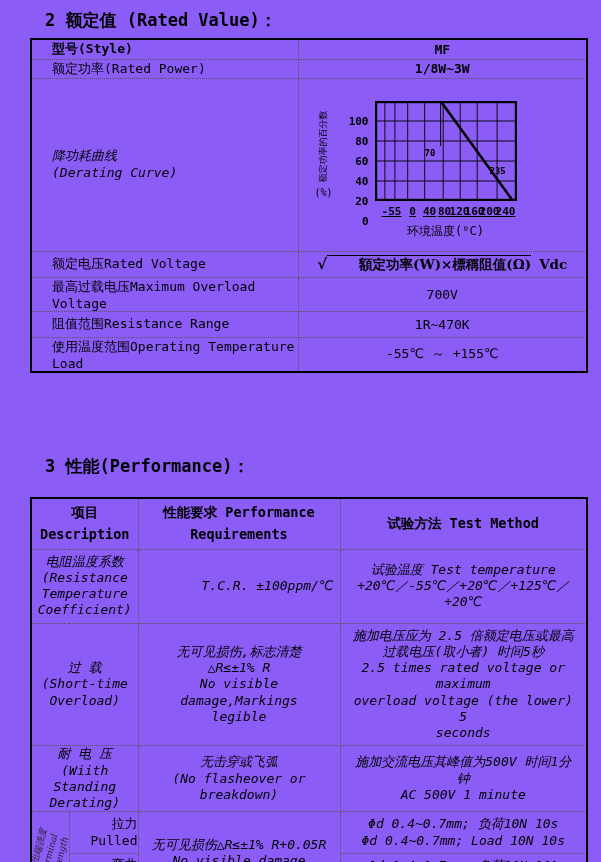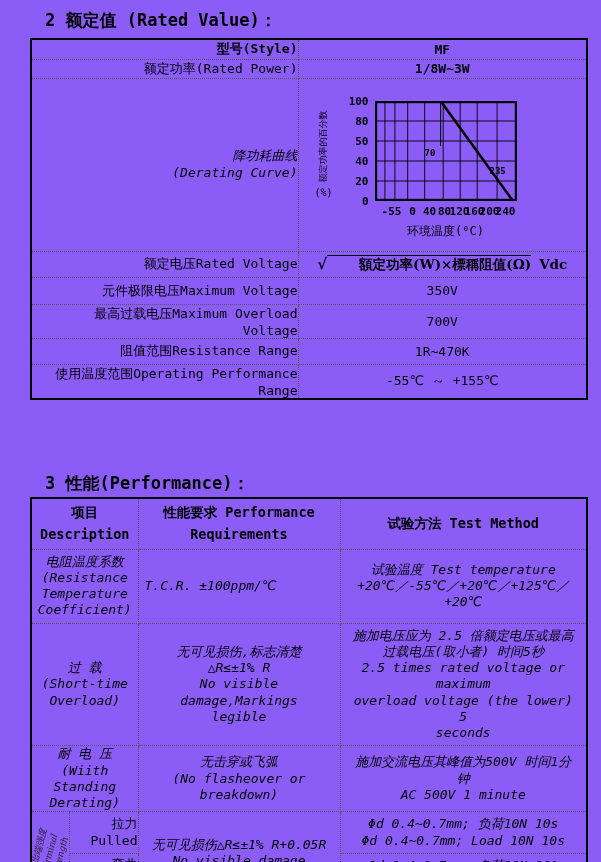--- a/index.html
+++ b/index.html
@@ -6,39 +6,39 @@
   html,body { background:#fff; }
   .page {
     position:relative; width:601px; height:862px; background:#8b5cf6; color:#000;
     font-family:"DejaVu Sans Mono","DejaVu Sans",sans-serif; overflow:hidden;
   }
   .sec-title {
     position:absolute; left:45px; font-size:17px; font-weight:bold;
     font-family:"DejaVu Sans Mono","DejaVu Sans",sans-serif; white-space:nowrap;
   }
   #title-rated { top:9px; }
-  #title-perf  { top:472px; }
+  #title-perf  { top:455px; }
 
   table { border-collapse:collapse; table-layout:fixed; }
   #rated-table { position:absolute; left:30px; top:38px; width:556px; }
   #perf-table  { position:absolute; left:30px; top:497px; width:556px; }
   td { border:1px dotted #555; font-size:13px; vertical-align:middle; overflow:hidden; }
   #rated-table, #perf-table { border:2px solid #000; }
-  .lbl { padding-left:0; text-align:right;margin-left:17px; }
+  .lbl { padding-left:20px; text-align:left;margin-left:17px; }
   .val { text-align:center; }
   .bold { font-weight:bold; }
   .prelines { white-space:pre-line; line-height:1.25;font-style:italic; }
 
   
   .chart-wrap { position:relative; width:260px; height:160px; margin:12px 0 0 14px; }
   .plot-box { position:absolute; left:62px; top:10px; width:142px; height:100px; }
   .ytick { position:absolute; left:26px; width:30px; text-align:right;
-           font-size:11px; font-weight:bold; }
+           font-size:11px; font-weight:bold;margin-top:20px; }
   .xtick { position:absolute; top:114px; font-size:11px; font-weight:bold;
-           transform:translateX(-50%); }
+           transform:translateX(-50%);text-decoration:underline; }
   .ylab-box { position:absolute; left:2px; top:12px; width:16px; height:88px;
               display:flex; align-items:center; justify-content:center; }
   .ylab-box span { transform:rotate(-90deg); white-space:nowrap; font-size:9px; }
   .ylab-unit { position:absolute; left:0px; top:96px; width:22px; text-align:center;
                font-size:10px; }
   .xlab { position:absolute; left:62px; top:132px; width:142px; text-align:center;
           font-size:12px; }
   .anno { position:absolute; font-size:9px; font-weight:bold; }
   #anno-70  { left:112px; top:57px; }
   #anno-235 { left:177px; top:75px; }
@@ -89,21 +89,21 @@
 (Derating Curve)</td>
       <td>
         <div class="chart-wrap">
           <div class="ylab-box">
             <span>额定功率的百分数</span>
           </div>
           <div class="ylab-unit">(%)</div>
 
           <span class="ytick" style="top:4px">100</span>
           <span class="ytick" style="top:24px">80</span>
-          <span class="ytick" style="top:44px">50</span>
+          <span class="ytick" style="top:44px">60</span>
           <span class="ytick" style="top:64px">40</span>
           <span class="ytick" style="top:84px">20</span>
           <span class="ytick" style="top:104px">0</span>
 
           <div class="plot-box">
             <svg width="142" height="100" viewBox="0 0 142 100" preserveAspectRatio="none">
               <g stroke="#000" stroke-width="0.9">
                 <line x1="9.9" y1="0" x2="9.9" y2="100"></line>
                 <line x1="19.9" y1="0" x2="19.9" y2="100"></line>
                 <line x1="32.7" y1="0" x2="32.7" y2="100"></line>
@@ -140,34 +140,30 @@
       </td>
     </tr>
     <tr style="height:26px">
       <td class="lbl">额定电压Rated Voltage</td>
       <td class="val">
         <span class="formula">
           <span class="radical">√</span><span class="radicand">額定功率(W)×標稱阻值(Ω)</span><span class="funit">Vdc</span>
         </span>
       </td>
     </tr>
-    <tr style="height:27px">
-      <td class="lbl">元件极限电压Maximum Voltage</td>
-      <td class="val">350V</td>
-    </tr>
     <tr style="height:26px">
       <td class="lbl">最高过载电压Maximum Overload Voltage</td>
       <td class="val">700V</td>
     </tr>
     <tr style="height:26px">
       <td class="lbl">阻值范围Resistance Range</td>
       <td class="val">1R~470K</td>
     </tr>
     <tr style="height:26px">
-      <td class="lbl">使用温度范围Operating Performance Range</td>
+      <td class="lbl">使用温度范围Operating Temperature Load</td>
       <td class="val">-55℃ ～ +155℃</td>
     </tr>
   </tbody>
     </table>
 
   <div class="sec-title" id="title-perf">3 性能(Performance)：</div>
 
   <table id="perf-table">
     <colgroup>
       <col style="width:38px">
@@ -181,21 +177,21 @@
 Description</th>
       <th>性能要求 Performance
 Requirements</th>
       <th>试验方法 Test  Method</th>
     </tr>
     <tr style="height:74px">
       <td colspan="2" class="desc prelines">电阻温度系数
 (Resistance
 Temperature
 Coefficient)</td>
-      <td class="req prelines" style="text-align:left">T.C.R.  ±100ppm/℃</td>
+      <td class="req prelines" style="text-align:right">T.C.R.  ±100ppm/℃</td>
       <td class="method prelines">试验温度 Test temperature
 +20℃／-55℃／+20℃／+125℃／
 +20℃</td>
     </tr>
     <tr style="height:81px">
       <td colspan="2" class="desc prelines">过    载
 (Short-time
 Overload)</td>
       <td class="req prelines">无可见损伤,标志清楚
 △R≤±1% R

